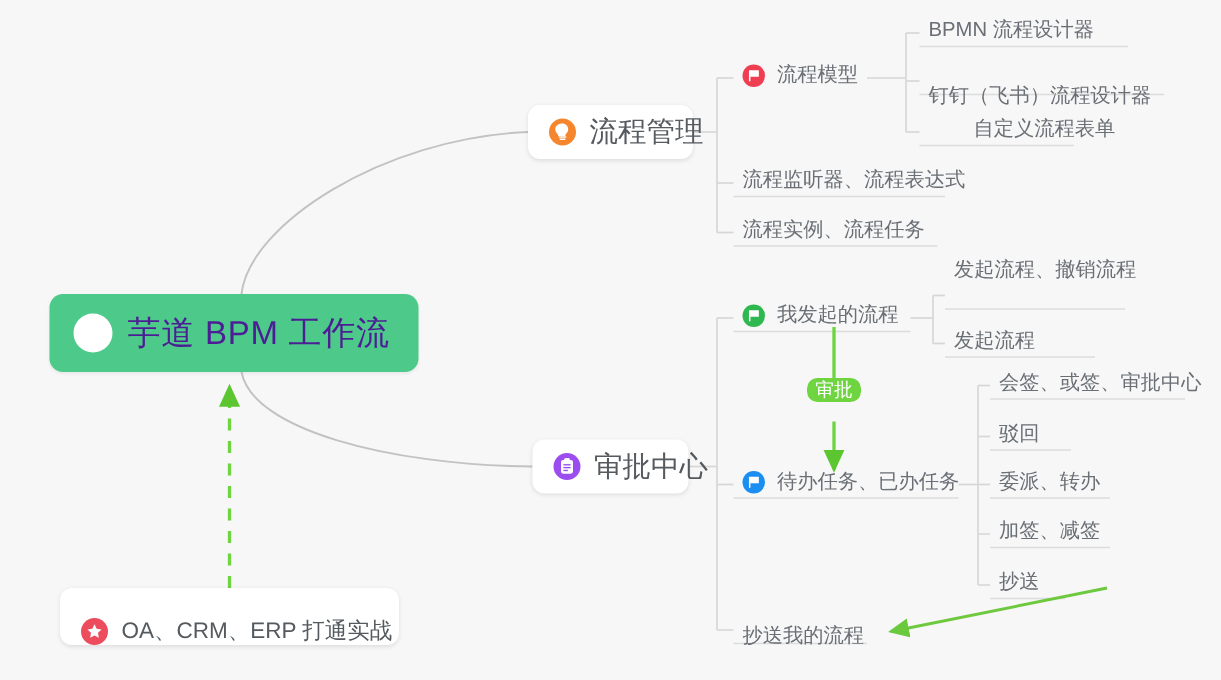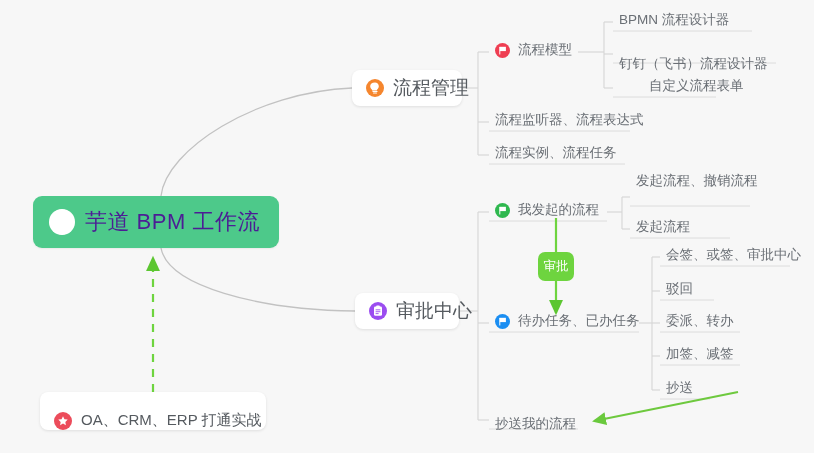--- a/index.html
+++ b/index.html
@@ -79,21 +79,21 @@
   .b-orange{background:#f5862e;}
   .b-purple{background:#9b4df0;}
   .b-red   {background:#ec4c5b;}
   .b-pink  {background:#ef3e52;}
   .b-greenf{background:#2fb84f;}
   .b-blue  {background:#1b8ef2;}
 
   
   .tag-approve{
     position:absolute;left:538px;top:252px;
-    width:36px;height:29px;
+    width:36px;height:16px;
     background:#6ed43f;
     border-radius:7px;
     display:flex;align-items:center;justify-content:center;
     color:#ffffff;font-size:12.5px;
     z-index:5;
   }
 </style>
 </head>
 <body>
 

